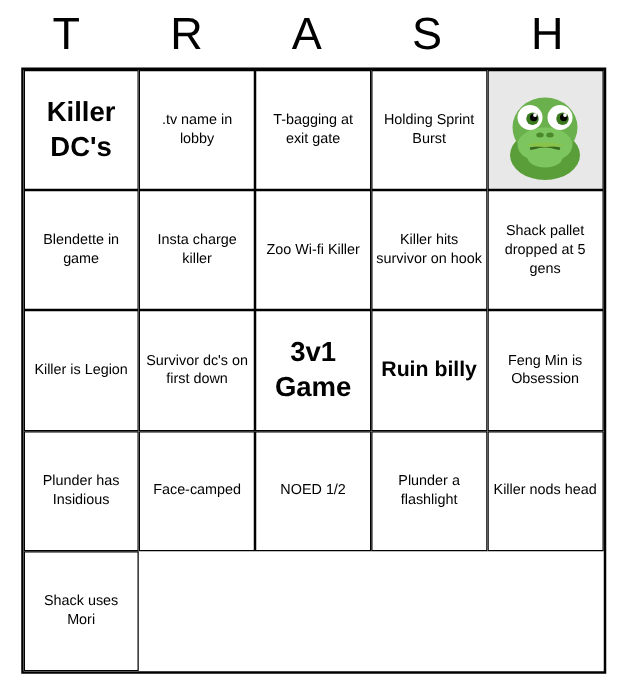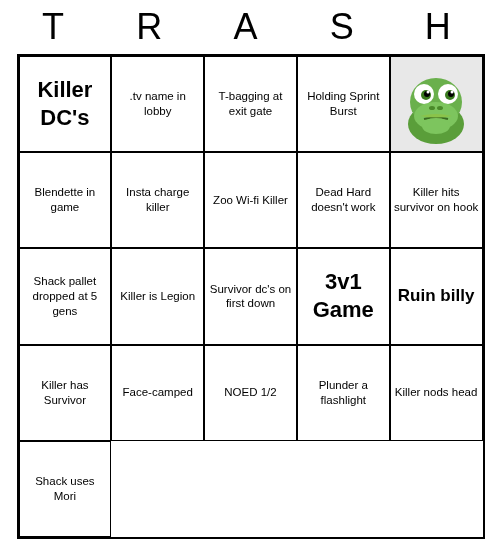--- a/index.html
+++ b/index.html
@@ -130,44 +130,44 @@
   <div class="cell">
       <span>Blendette in game</span>
     </div>
   <div class="cell">
       <span>Insta charge killer</span>
     </div>
   <div class="cell">
       <span>Zoo Wi-fi Killer</span>
     </div>
   <div class="cell">
-      <span>Dead Hard doesn't work</span>
-    </div>
-  <div class="cell">
       <span>Killer hits survivor on hook</span>
     </div>
 
   <div class="cell">
       <span>Shack pallet dropped at 5 gens</span>
     </div>
   <div class="cell">
       <span>Killer is Legion</span>
     </div>
   <div class="cell">
       <span>Survivor dc's on first down</span>
     </div>
 
   <div class="cell large-text">
       <span>3v1 Game</span>
     </div>
   <div class="cell medium-text">
       <span>Ruin billy</span>
     </div>
   <div class="cell">
-      <span>Killer has Survivor</span>
+      <span>Feng Min is Obsession</span>
+    </div>
+  <div class="cell">
+      <span>Plunder has Insidious</span>
     </div>
 
   <div class="cell">
       <span>Face-camped</span>
     </div>
   <div class="cell">
       <span>NOED 1/2</span>
     </div>
   <div class="cell">
       <span>Plunder a flashlight</span>

